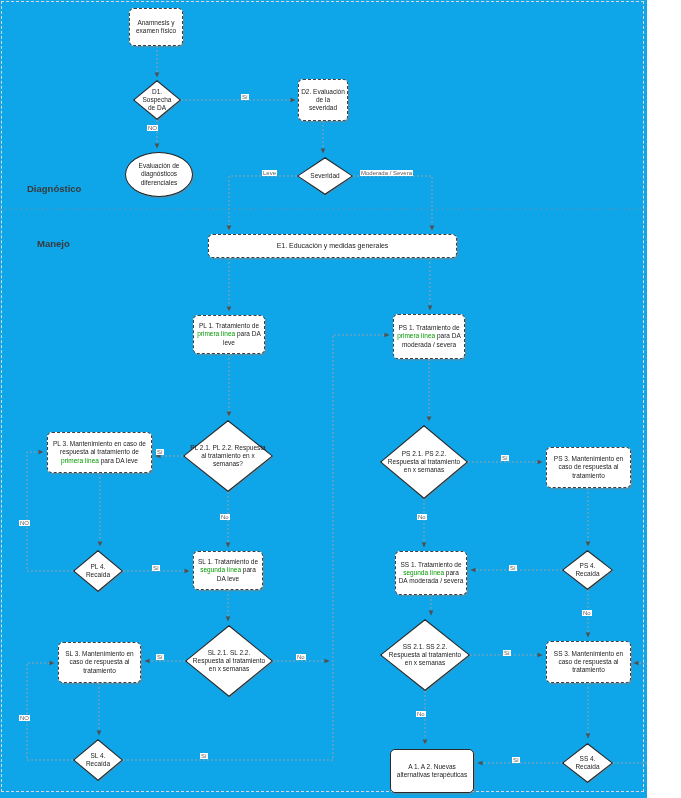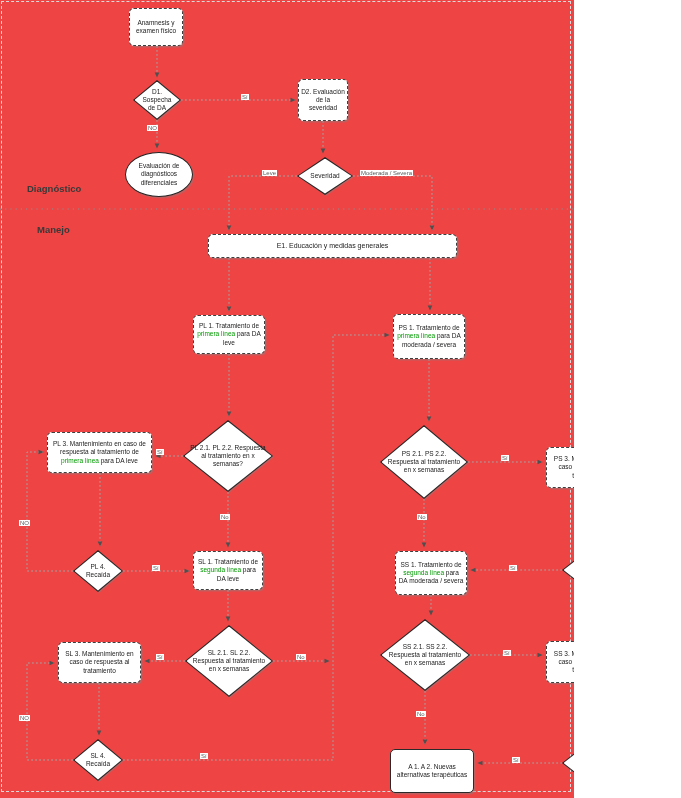--- a/index.html
+++ b/index.html
@@ -1,16 +1,16 @@
 <!DOCTYPE html>
 <html><head>
 <meta charset="utf-8">
 <style>
   html,body{margin:0;padding:0;background:#fff;}
-  #canvas{position:relative;width:574px;height:798px;background:#ef4444;overflow:hidden;
+  #canvas{position:relative;width:647px;height:798px;background:#0ea5e9;overflow:hidden;
           font-family:"Liberation Sans",sans-serif;color:#1a1a1a;}
   #pageborder{position:absolute;inset:1px 3px 6px 1px;border:1px dashed #d9d9d9;pointer-events:none;}
   svg.wires{position:absolute;left:0;top:0;pointer-events:none;}
   .node{position:absolute;display:flex;align-items:center;justify-content:center;
         text-align:center;line-height:1.25;font-size:6.5px;}
   .rect{background:#fff;border:1px dashed #3f3f3f;border-radius:5px;
         box-shadow:1.5px 1.5px 0.5px rgba(130,130,130,.45);padding:1px 2px;box-sizing:border-box;}
   .rect.solid{border-style:solid;border-color:#2a2a2a;}
   .ellipse{background:#fff;border:1.4px solid #232323;border-radius:50%;
         box-shadow:1.5px 1.5px 0.5px rgba(130,130,130,.4);padding:3px 5px;box-sizing:border-box;}
@@ -67,21 +67,21 @@
       <path d="M588,683 V738"></path>
       <path d="M562,763 H478"></path>
       <path d="M613,763 H663 V663 H634"></path>
     </g>
     <path d="M0,209 H681" fill="none" stroke="#8d8d8d" stroke-width="1.2" stroke-dasharray="1.2 4"></path>
   </svg>
 
   <div id="pageborder"></div>
 
   <div class="section" style="left:27px;top:183px">Diagnóstico</div>
-  <div class="section" style="left:37px;top:224px">Manejo</div>
+  <div class="section" style="left:37px;top:238px">Manejo</div>
 
   <div class="node rect" style="left:129px;top:8px;width:54px;height:38px">
     <div class="txt">Anamnesis y examen físico</div>
   </div>
 
   <div class="node diamond" style="left:133px;top:80px;width:48px;height:40px">
     <div class="dshape">
         <div class="dinner"></div>
       </div>
     <div class="txt">D1. Sospecha de DA</div>

